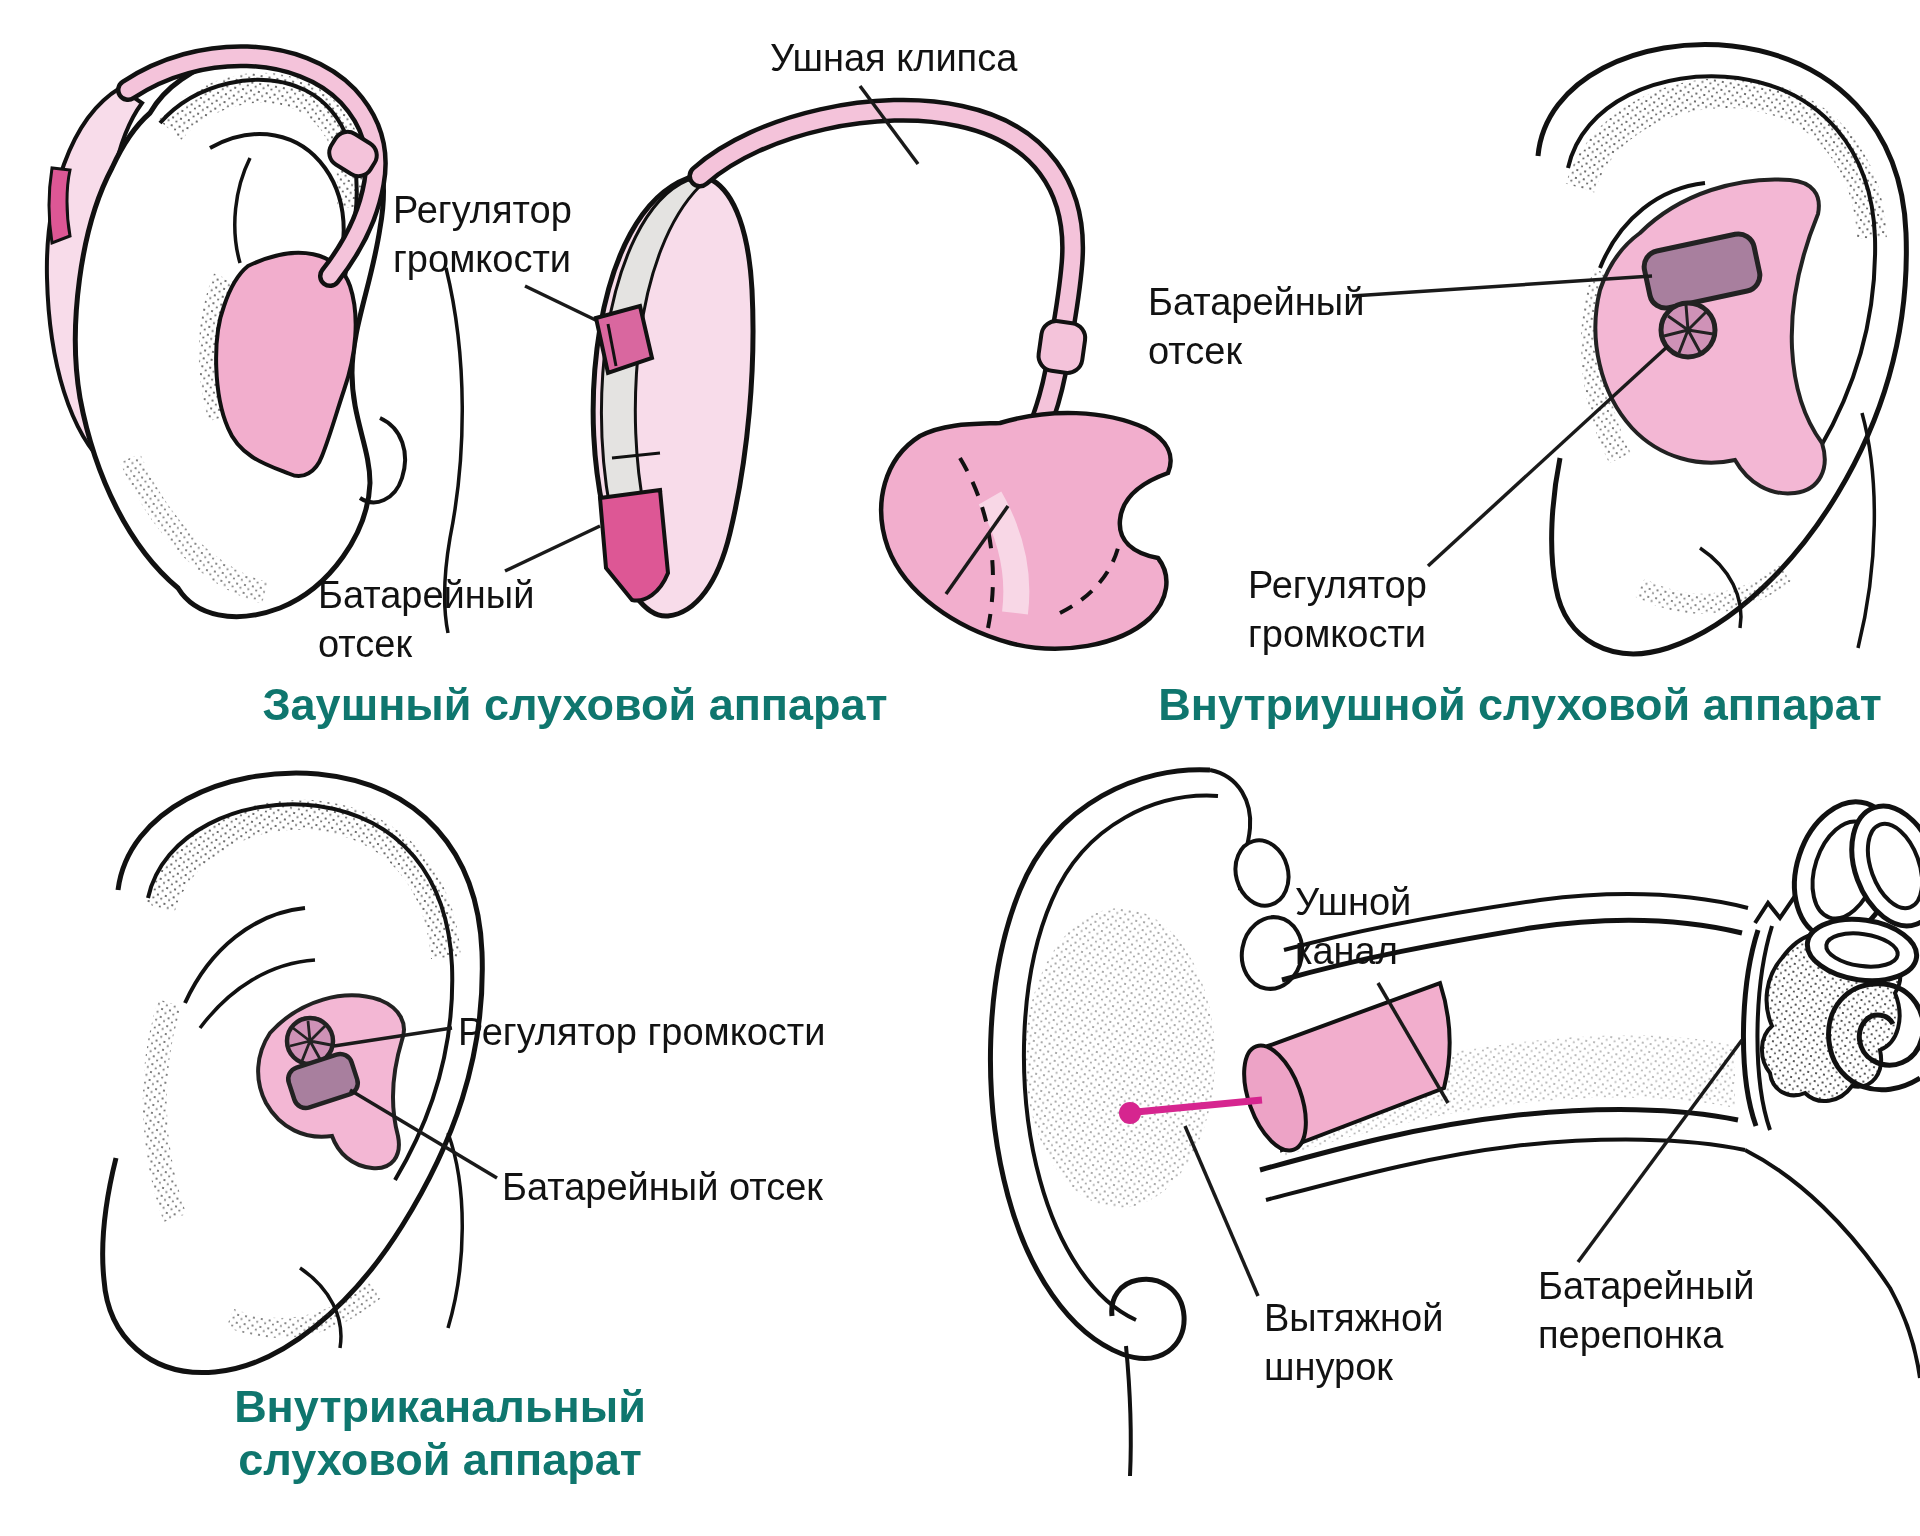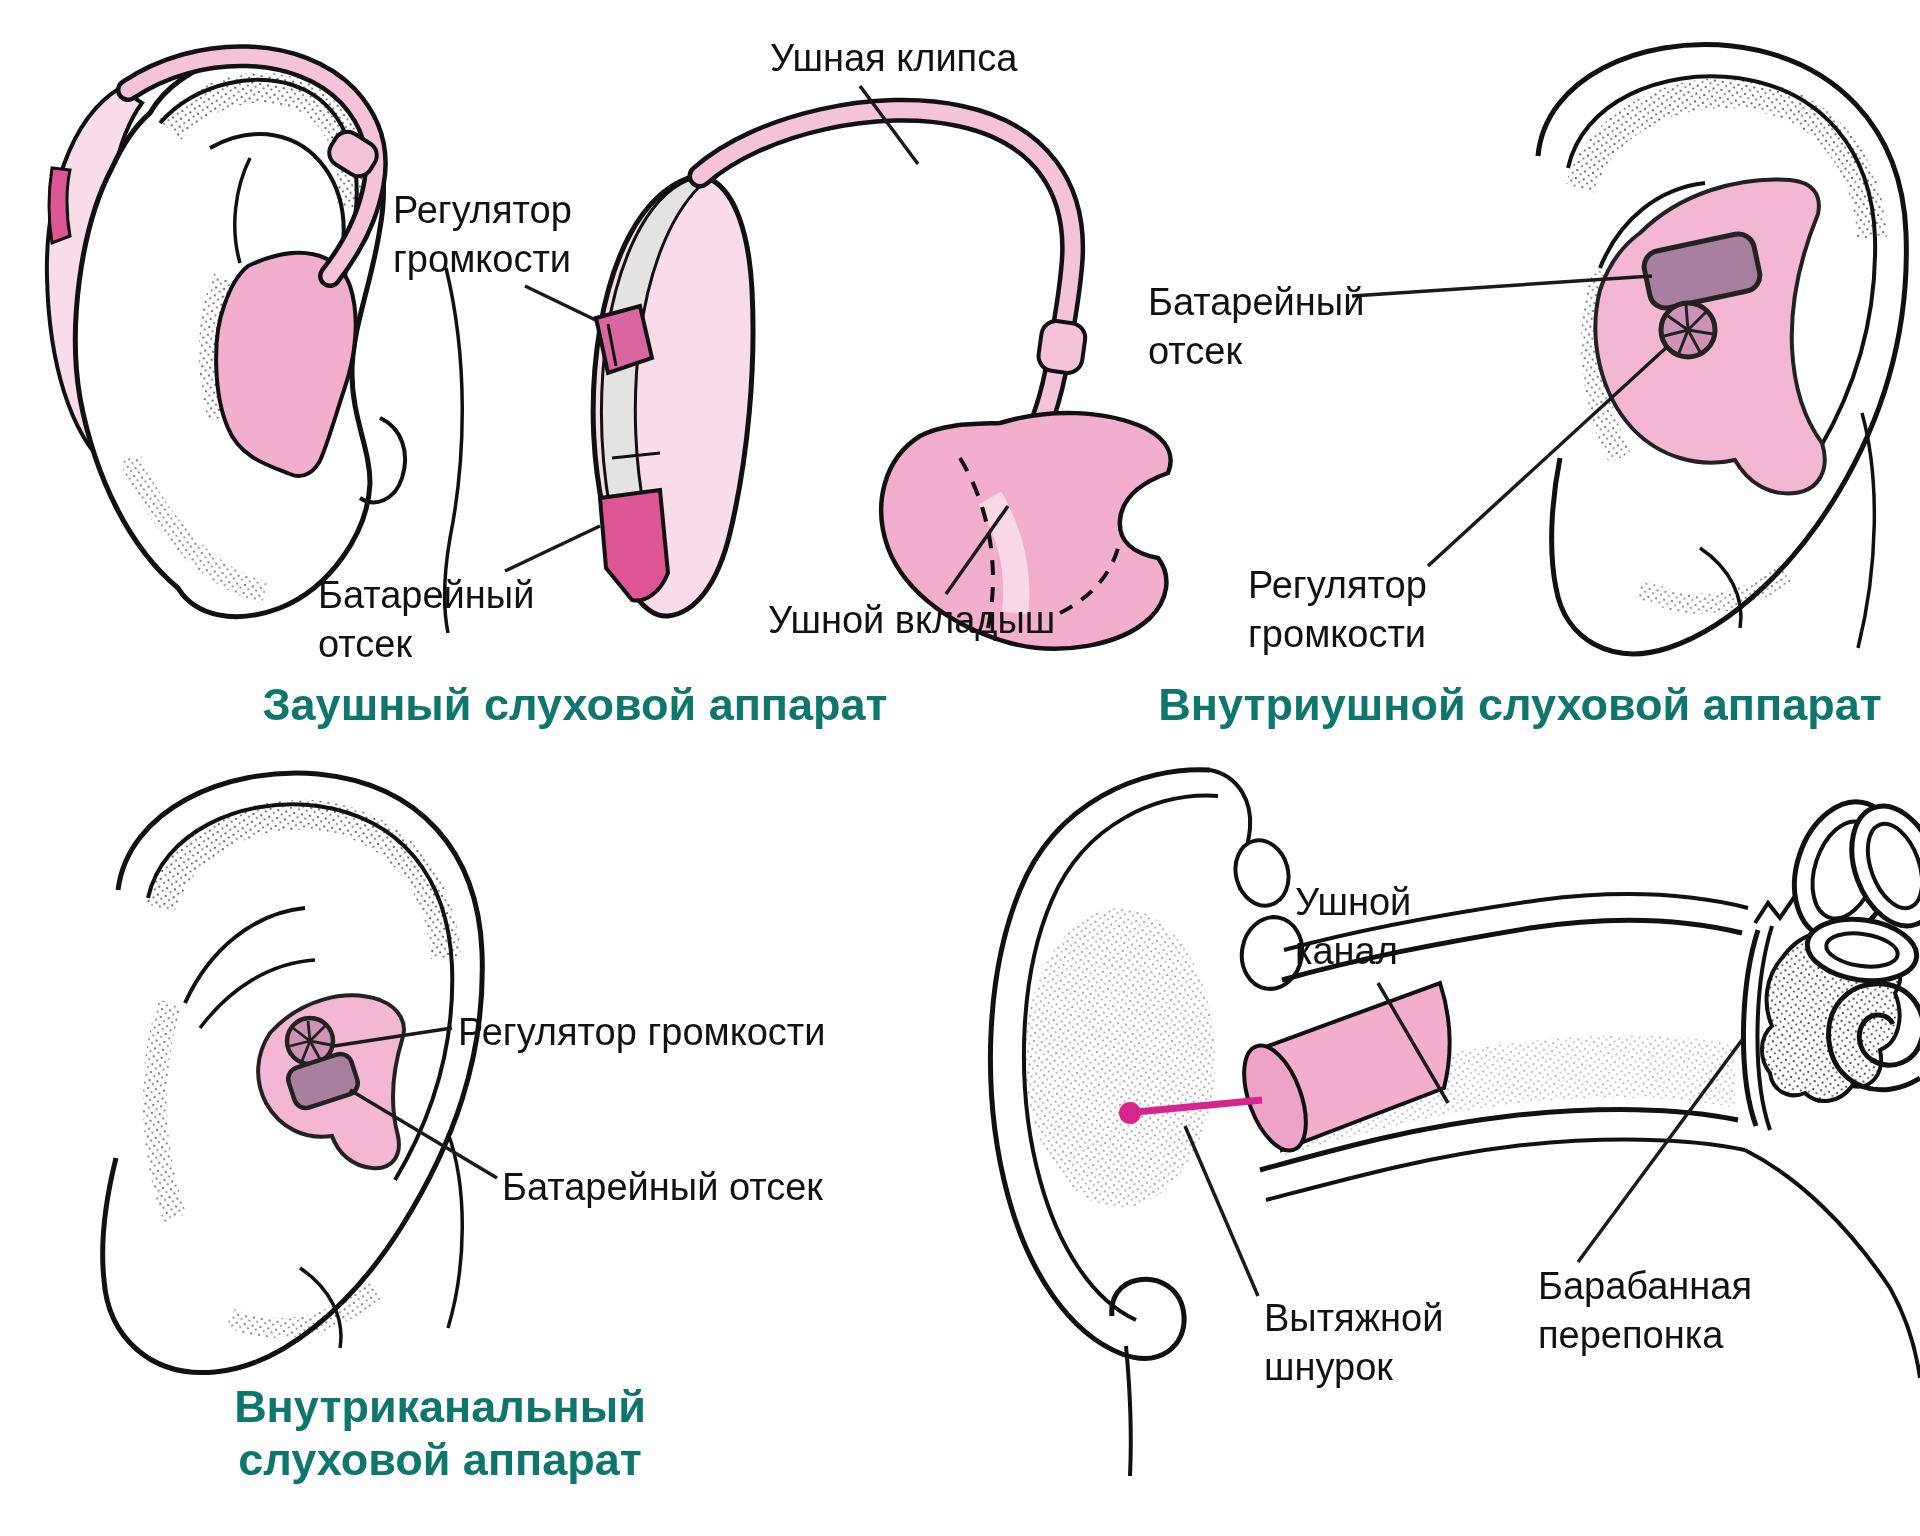--- a/index.html
+++ b/index.html
@@ -180,36 +180,35 @@
     <path d="M 1742,1012 L 1578,1234" stroke="#1a1a1a" stroke-width="3.5"></path>
   </g>
 </svg>
 
   <div class="lbl" style="left:770px;top:6px;width:340px">Ушная клипса</div>
 
   <div class="lbl" style="left:393px;top:158px;width:260px">Регулятор громкости</div>
 
   <div class="lbl" style="left:318px;top:543px;width:245px">Батарейный отсек</div>
 
-  <div class="lbl" style="left:768px;top:568px;width:380px">Ушной вкладыш</div>
 
   <div class="cap" style="left:190px;top:650px;width:770px">Заушный слуховой аппарат</div>
 
   <div class="lbl" style="left:1148px;top:250px;width:245px">Батарейный отсек</div>
 
   <div class="lbl" style="left:1248px;top:533px;width:260px">Регулятор громкости</div>
 
   <div class="cap" style="left:1135px;top:650px;width:770px">Внутриушной слуховой аппарат</div>
 
   <div class="lbl" style="left:458px;top:980px;width:560px">Регулятор громкости</div>
 
   <div class="lbl" style="left:502px;top:1135px;width:560px">Батарейный отсек</div>
 
   <div class="cap" style="left:150px;top:1352px;width:580px">Внутриканальный слуховой аппарат</div>
 
   <div class="lbl" style="left:1264px;top:1266px;width:230px">Вытяжной шнурок</div>
 
   <div class="lbl" style="left:1295px;top:850px;width:190px">Ушной канал</div>
 
-  <div class="lbl" style="left:1538px;top:1234px;width:250px">Барабанная перепонка</div>
+  <div class="lbl" style="left:1538px;top:1234px;width:250px">Батарейный перепонка</div>
 
 
 </div>
 
 </body></html>

